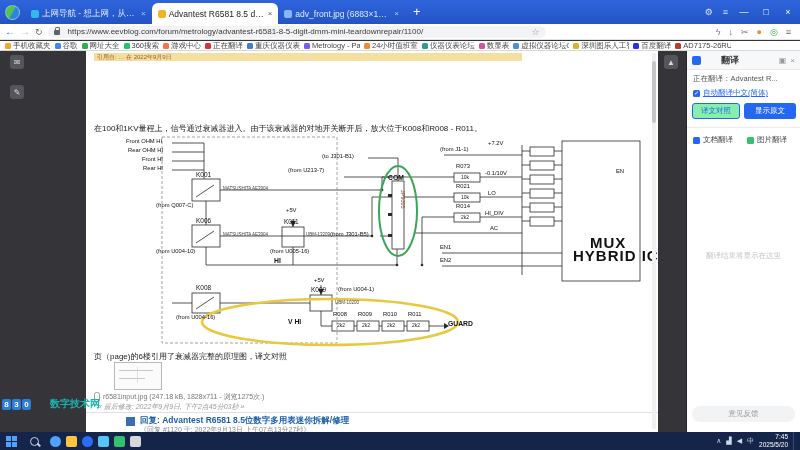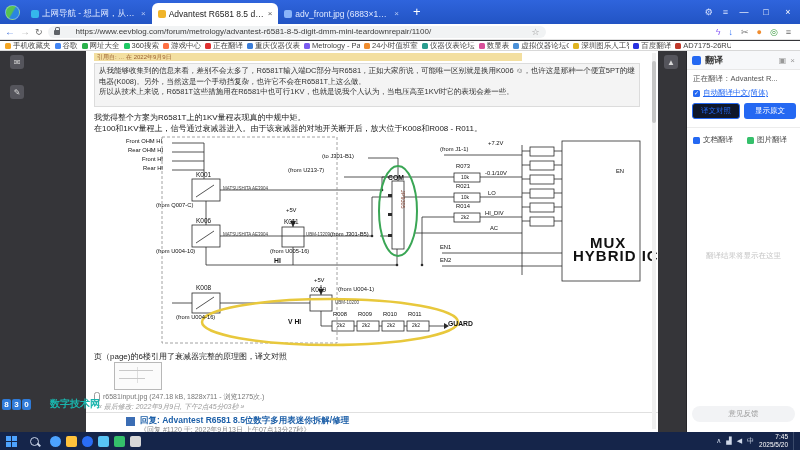--- a/index.html
+++ b/index.html
@@ -20,21 +20,21 @@
   .newtab{color:#fff;font-size:13px;margin:0 8px;line-height:24px;}
   .tb-right{margin-left:auto;display:flex;align-items:center;gap:2px;padding-right:2px;}
   .tb-ic{color:#d7e2ff;font-size:9px;margin:0 4px;}
   .wc{width:20px;text-align:center;color:#fff;font-size:9px;line-height:24px;}
   
   .navbar{position:absolute;top:24px;left:0;right:0;height:16px;background:#fff;border-bottom:1px solid #e2e2e2;
           display:flex;align-items:center;padding:0 5px;gap:5px;box-sizing:border-box;}
   .nav-ic{font-size:10px;line-height:14px;}
   .back{color:#3b6ddb;} .fwd{color:#b5b5b5;} .rfr{color:#6b6b6b;font-size:9px;}
   .urlbox{width:498px;height:12px;background:#f1f3f4;border-radius:6px;display:flex;align-items:center;
-          padding:0 6px;gap:16px;box-sizing:border-box;justify-content:space-between;}
+          padding:0 6px;gap:8px;box-sizing:border-box;justify-content:space-between;}
   .lock{width:6px;height:5px;background:#5f6368;border-radius:1px;position:relative;margin-top:2px;flex:0 0 auto;}
   .lock:before{content:"";position:absolute;top:-3px;left:1px;width:3px;height:3px;border:1px solid #5f6368;
                border-bottom:none;border-radius:2px 2px 0 0;}
   .url{font-size:8px;color:#3a3a3a;white-space:nowrap;overflow:hidden;flex:1;}
   .star{color:#8a8a8a;font-size:9px;}
   .nav-right{margin-left:auto;display:flex;gap:8px;align-items:center;padding-right:4px;}
   .tool-ic{font-size:9px;color:#555;}
   
   .bookmarks{position:absolute;top:41px;left:0;right:0;height:9px;background:#fff;display:flex;align-items:center;
              gap:4px;padding:0 5px;overflow:hidden;border-bottom:1px solid #d8d8d8;}
@@ -70,30 +70,30 @@
   .clip{width:4px;height:8px;border:1px solid #999;border-radius:2.5px 2.5px 2px 2px;flex:0 0 auto;}
   .lastedit{position:absolute;left:12px;top:351px;font-size:7px;color:#999;font-style:italic;}
   .divider{position:absolute;left:0;top:361px;width:100%;height:1px;background:#e0e0e0;}
   .reply-icon{position:absolute;left:40px;top:366px;width:9px;height:9px;background:#3b6db4;}
   .reply-title{position:absolute;left:54px;top:364px;font-size:8.5px;font-weight:bold;color:#1c5fa8;}
   .reply-meta{position:absolute;left:54px;top:374px;font-size:7px;color:#888;}
   .page-scroll{position:absolute;left:566px;top:2px;width:4px;height:376px;background:#f0f0f0;}
   .page-scroll .thumb-bar{position:absolute;left:0;top:8px;width:4px;height:62px;background:#c6c6c6;border-radius:2px;}
   
   .translator{position:absolute;right:0;top:0;width:114px;height:381px;background:#fff;border-left:1px solid #26262a;box-sizing:border-box;}
-  .tr-head{height:18px;background:#f7f8fa;border-bottom:1px solid #e8e8e8;display:flex;align-items:center;padding:0 5px;gap:4px;}
+  .tr-head{height:18px;background:#f7f8fa;border-bottom:1px solid #e8e8e8;display:flex;align-items:center;padding:0 5px;gap:20px;}
   .tr-logo{width:9px;height:9px;border-radius:2px;background:#2468f2;color:#fff;font-size:6px;line-height:9px;text-align:center;}
   .tr-title{font-size:9px;color:#333;font-weight:bold;}
   .tr-head-icons{margin-left:auto;display:flex;gap:4px;color:#999;font-size:8px;}
   .tr-status{position:absolute;left:6px;top:23px;font-size:7.5px;color:#555;width:104px;white-space:nowrap;overflow:hidden;}
   .tr-auto{position:absolute;left:6px;top:37px;display:flex;gap:3px;align-items:center;}
   .cb{width:7px;height:7px;background:#2468f2;border-radius:1.5px;color:#fff;font-size:6px;line-height:7px;text-align:center;}
   .tr-auto-label{font-size:7.5px;color:#2468f2;text-decoration:underline;}
   .tr-btn{position:absolute;top:52px;height:16px;font-size:7.5px;border-radius:3px;display:flex;align-items:center;justify-content:center;box-sizing:border-box;}
-  .tr-btn1{left:5px;width:48px;border:1px solid #2468f2;color:#2468f2;background:#0f172a;}
+  .tr-btn1{left:5px;width:48px;border:1px solid #2468f2;color:#2468f2;background:#86efac;}
   .tr-btn2{left:57px;width:52px;background:#2468f2;color:#fff;}
   .tr-div{position:absolute;left:0;top:76px;width:100%;height:1px;background:#ececec;}
   .tr-feature{position:absolute;top:84px;display:flex;gap:3px;align-items:center;font-size:7.5px;color:#444;}
   .tr-fic{width:7px;height:7px;border-radius:1.5px;}
   .tr-input{position:absolute;left:5px;top:102px;width:103px;height:70px;border:1px solid #e2e2e2;border-radius:4px;
             padding:3px;font-size:7.5px;color:#aaa;box-sizing:border-box;}
   .tr-result{position:absolute;left:0;right:0;top:200px;text-align:center;font-size:7.5px;color:#c4c4c4;}
   .tr-feedback{position:absolute;left:5px;bottom:10px;width:103px;height:16px;background:#f2f3f5;border-radius:8px;
                color:#999;font-size:7.5px;display:flex;align-items:center;justify-content:center;box-sizing:border-box;}
   
@@ -256,25 +256,20 @@
       </span>
     </div>
 
   <div class="content">
     <span class="float-ic" style="left:10px;top:4px">✉</span>
     <span class="float-ic" style="left:10px;top:34px">✎</span>
     <span class="float-ic" style="left:664px;top:4px">▲</span>
 
     <div class="card">
       <div class="qheader">引用自: … 在 2022年9月9日</div>
-      <div class="quote">
-        <div>从我能够收集到的信息来看，差别不会太多了，R6581T输入端DC部分与R6581，正如大家所说，可能唯一区别就是换用K006 ☺，也许这是那种一个便宜5PT的继电器(K008)。另外，当然这是一个手动挡复杂，也许它不会在R6581T上这么做。</div>
-        <div>所以从技术上来说，R6581T这些措施用在R6581中也可行1KV，也就是说我个人认为，当电压高至1KV时它的表现会差一些。</div>
-      </div>
-      <div class="p1">我觉得整个方案为R6581T上的1KV量程表现真的中规中矩。</div>
       <div class="p2">在100和1KV量程上，信号通过衰减器进入。由于该衰减器的对地开关断开后，放大位于K008和R008 - R011。</div>
 
       <div class="schematic">
         <svg class="sch-svg" width="552" height="212" viewBox="0 0 552 212">
           <g stroke="#2a2a2a" stroke-width="0.8" fill="none">
             <path d="M80 8H112M80 17H112M80 26H112M80 35H112M112 8V44"></path>
             <rect x="100" y="44" width="28" height="22"></rect>
             <path d="M104 62L122 50M114 66V90"></path>
             <rect x="100" y="90" width="28" height="22"></rect>
             <path d="M104 108L122 96M114 112V130H305M305 130V114"></path>

